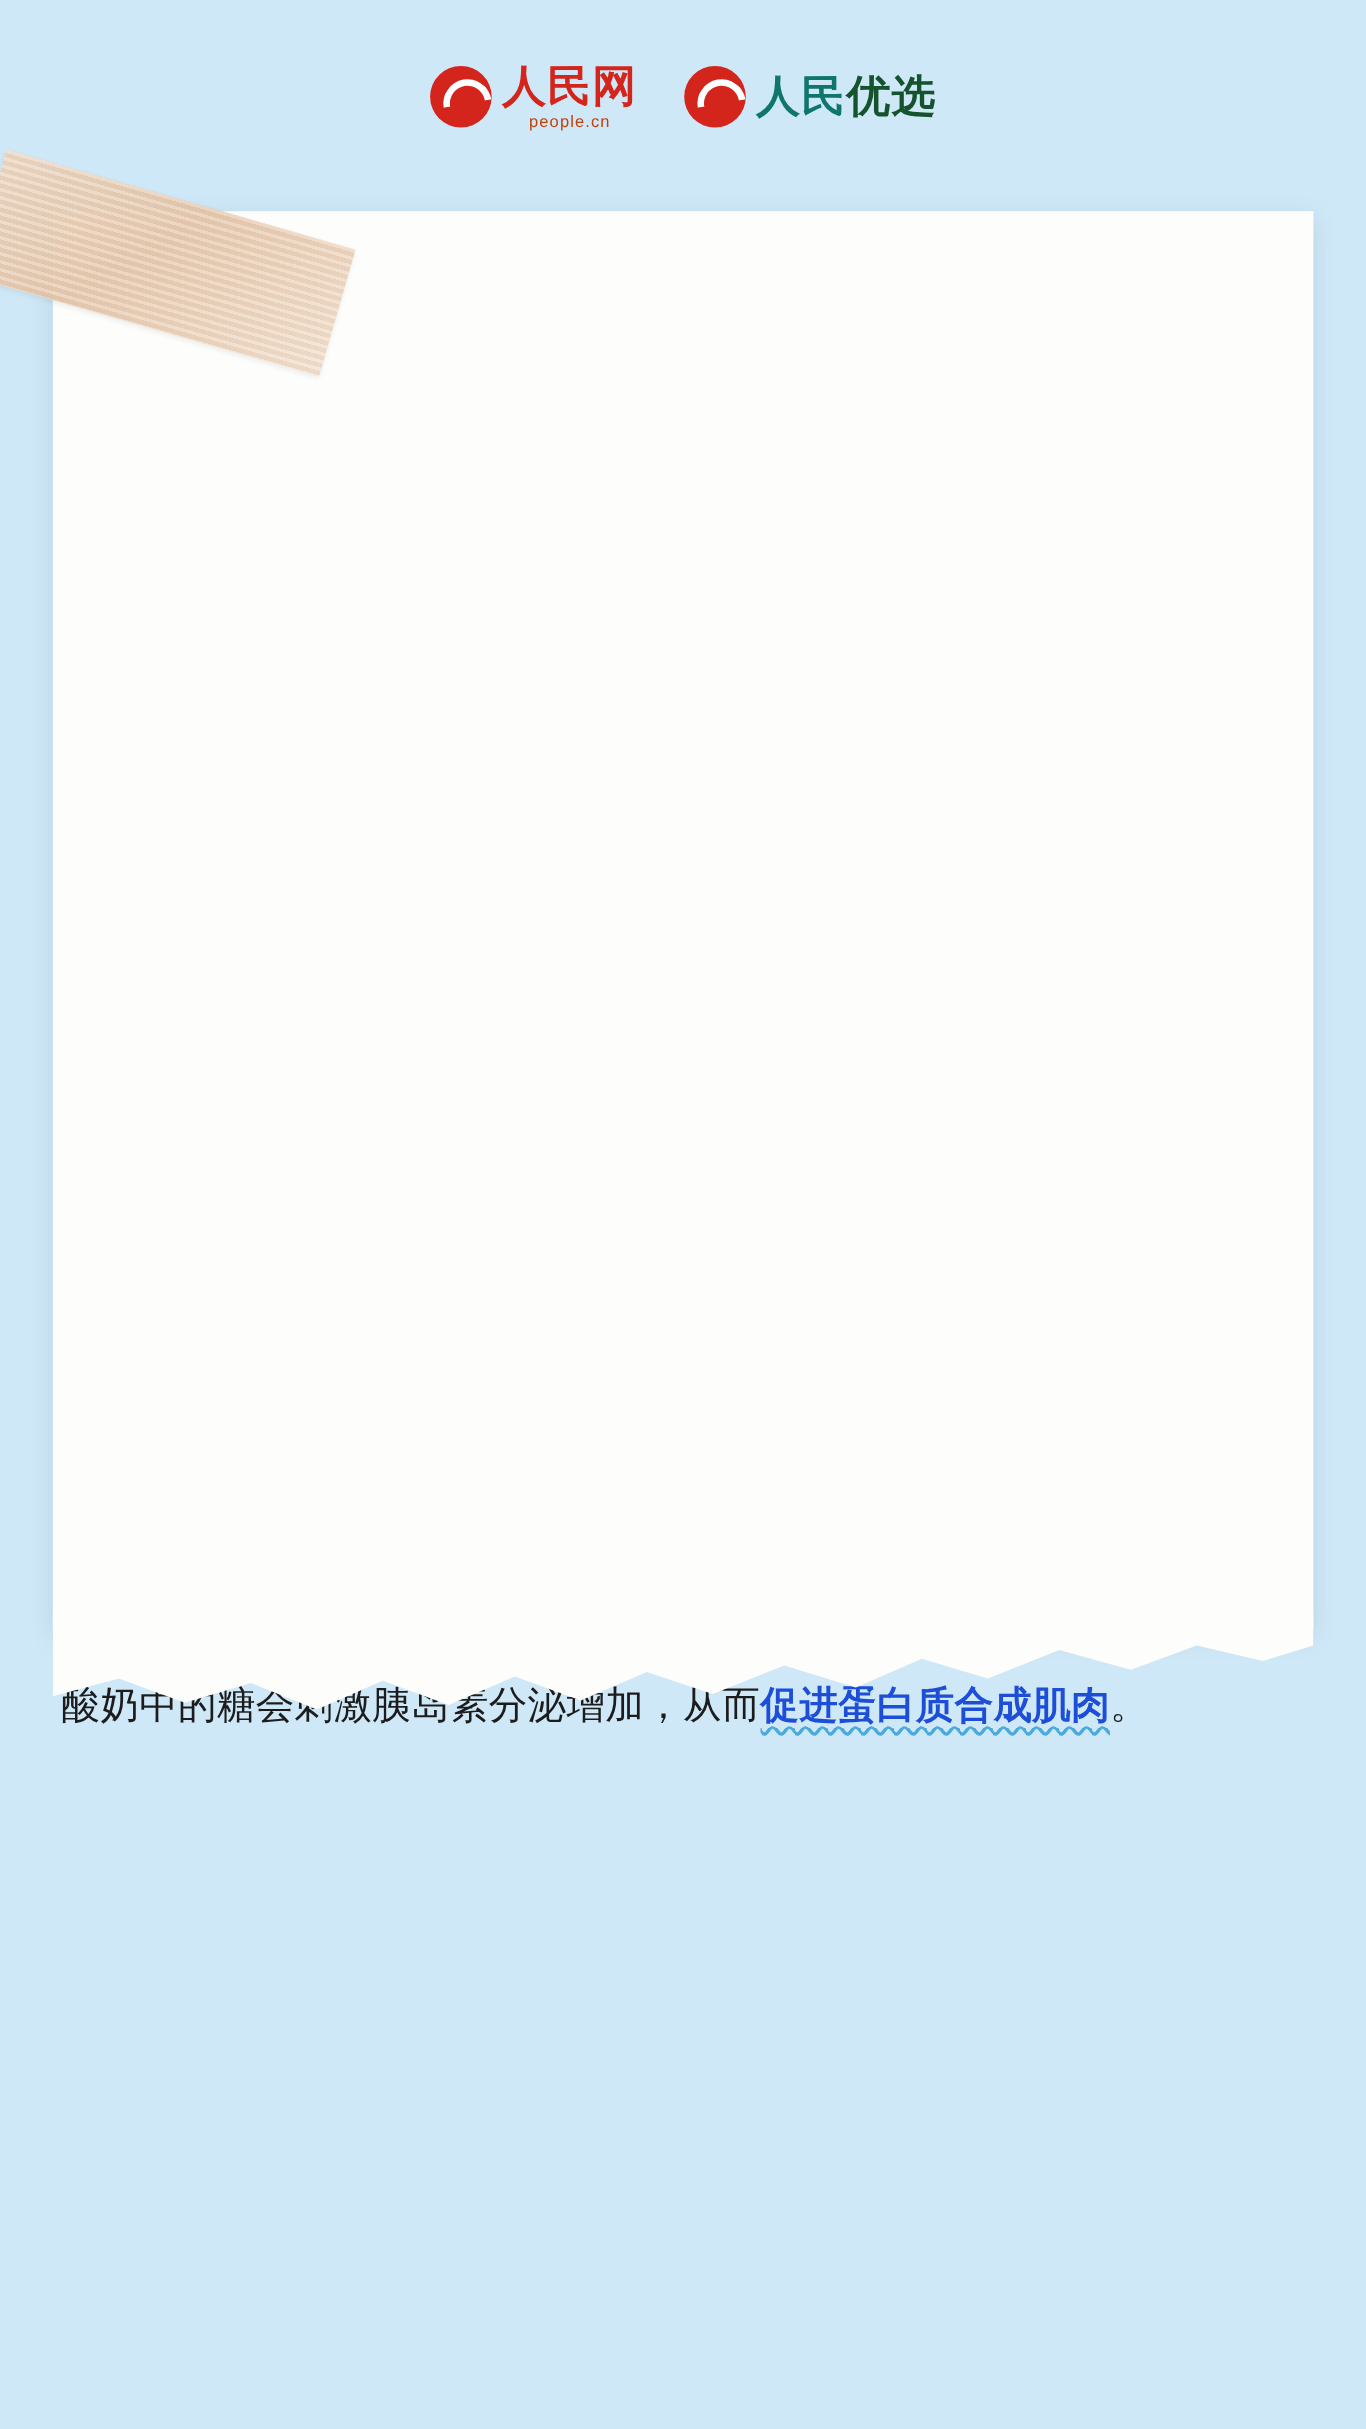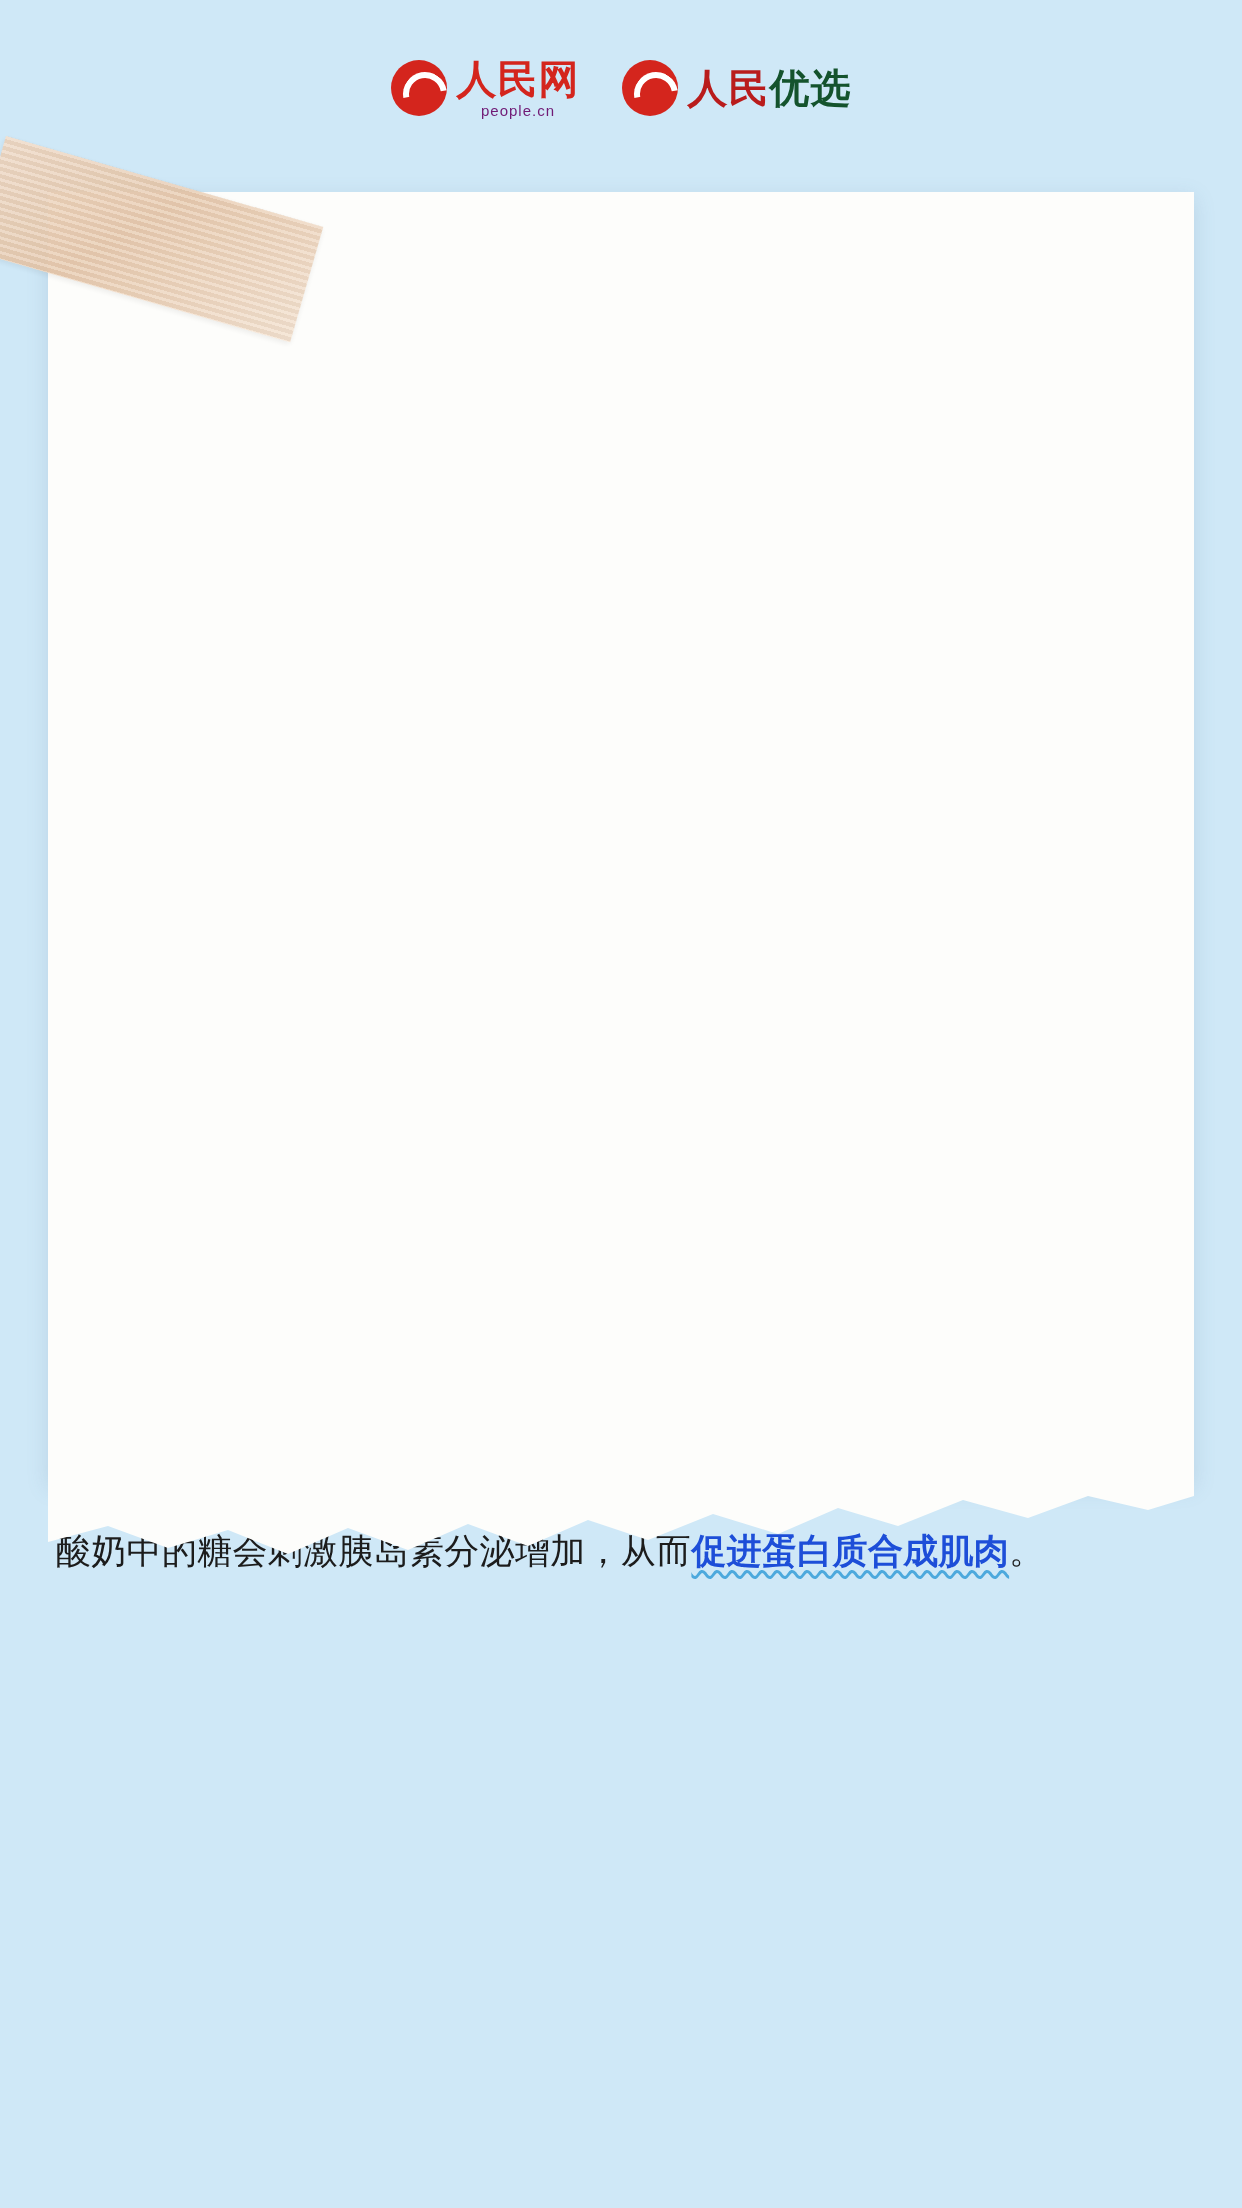--- a/index.html
+++ b/index.html
@@ -61,26 +61,26 @@
   }
   .logo-cn {
     font-size: 40px;
     font-weight: 700;
     color: #d4251d;
     letter-spacing: 1px;
     font-family: "DejaVu Sans", "Liberation Sans", sans-serif;
   }
   .logo-en {
     font-size: 15px;
-    color: #701a75;
+    color: #c2410c;
     letter-spacing: 1px;
     margin-top: 4px;
     text-align: center;
   }
-  .logo-cn-mixed .red { color: #b91c1c; }
+  .logo-cn-mixed .red { color: #0f766e; }
   .logo-cn-mixed .blue { color: #14532d; }
 
   
   .tape {
     position: absolute;
     left: 6px;
     top: 136px;
     width: 330px;
     height: 120px;
     background: linear-gradient(135deg, #f0d8c2 0%, #e7c8ab 45%, #f3e0cd 100%);

